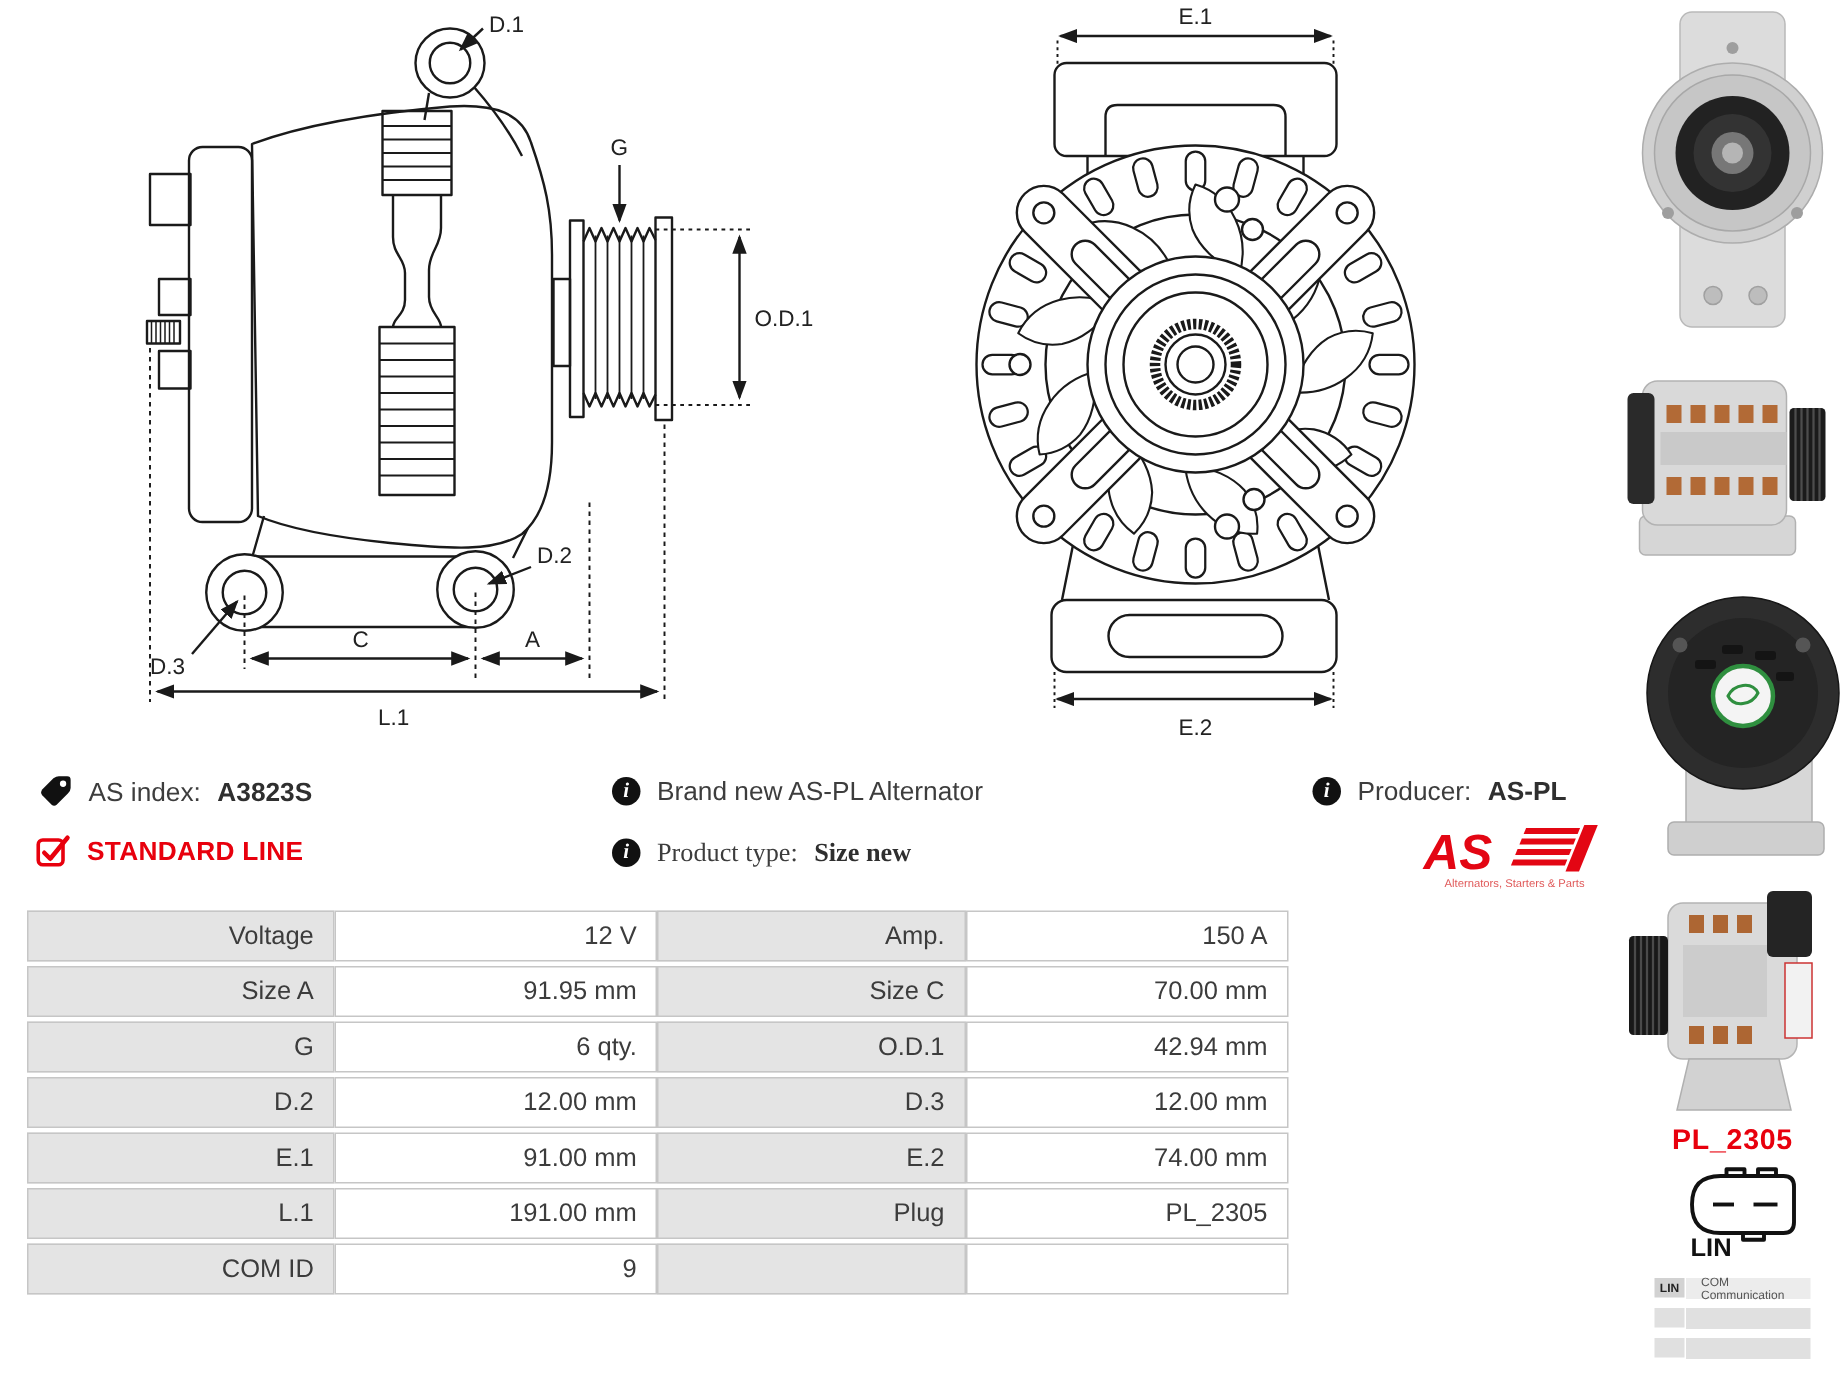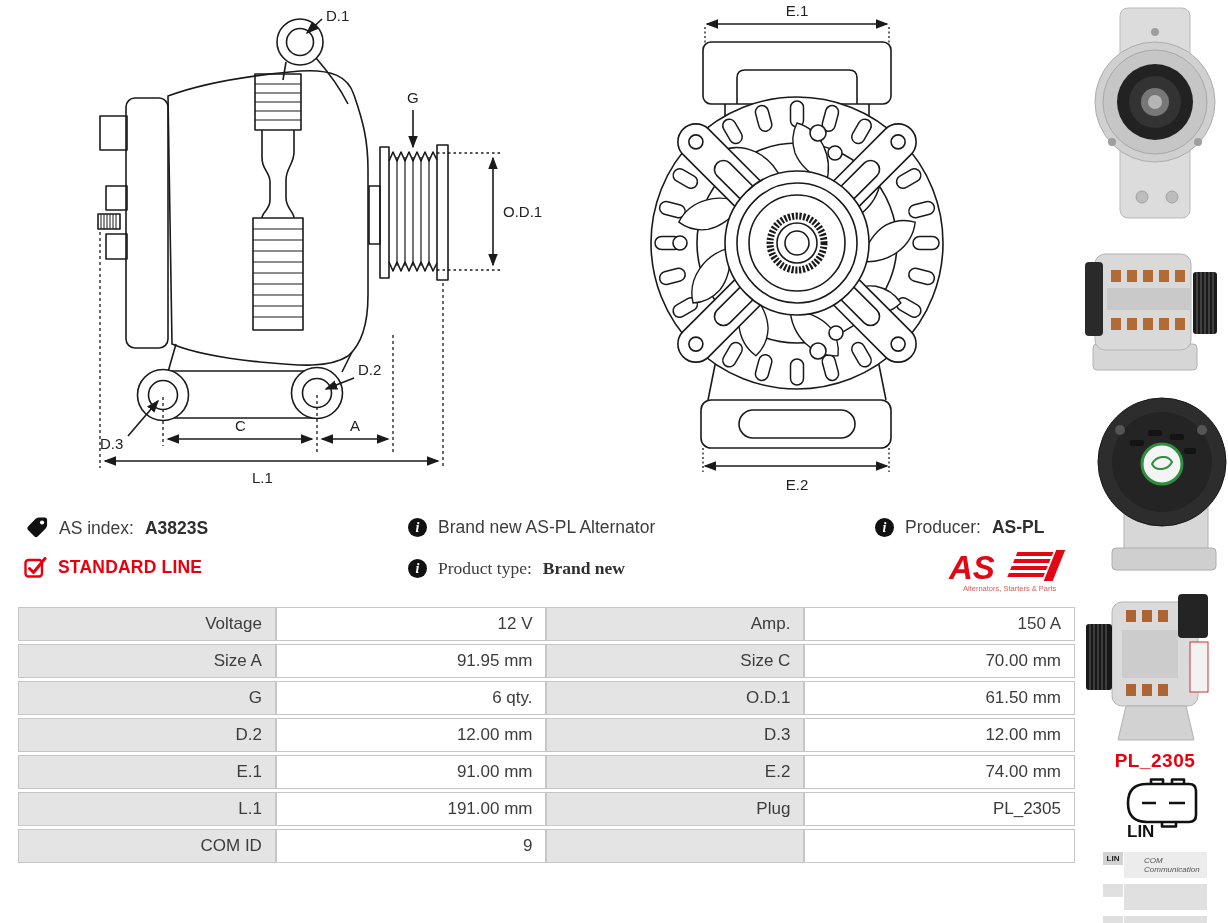--- a/index.html
+++ b/index.html
@@ -10,35 +10,35 @@
   
   .info-item{position:absolute;display:flex;align-items:center;gap:11px;font-size:17.5px;color:#3d3d3d;white-space:nowrap;text-align:center;}
   .info-item b{color:#2f2f2f;}
   .red-line{color:#e8000d;font-weight:bold;letter-spacing:.2px;}
   .info-icon{width:19px;height:19px;border-radius:50%;background:#111;color:#fff;
              display:inline-flex;align-items:center;justify-content:center;flex:0 0 19px;
              font-family:"Liberation Serif",serif;font-style:italic;font-weight:bold;font-size:14px;}
   .info-icon::before{content:"i";}
 
   
-  table.spec{position:absolute;left:18px;top:604px;width:1057px;border-collapse:separate;border-spacing:0 3px;
+  table.spec{position:absolute;left:18px;top:604px;width:841px;border-collapse:separate;border-spacing:0 3px;
              font-size:17px;color:#3c3c3c;table-layout:fixed;}
   table.spec td{border:1px solid #c6c6c6;height:32px;padding:0 13px;text-align:right;overflow:hidden;}
   table.spec td.lab{background:#e4e4e4;}
   table.spec td.val{background:#ffffff;}
 
   
   .plug-code{position:absolute;left:1093px;top:750px;width:124px;text-align:center;
              font-size:19px;font-weight:bold;color:#e8000d;letter-spacing:.5px;}
   .pin-label{position:absolute;left:1127px;top:822px;font-size:17px;font-weight:bold;color:#111;}
   .mini-table{position:absolute;left:1103px;top:852px;width:104px;font-size:8px;}
   .mini-row{display:flex;gap:1px;margin-bottom:6px;}
   .mini-key{width:20px;height:13px;background:#d2d2d2;color:#222;font-weight:bold;
             display:flex;align-items:center;justify-content:center;}
-  .mini-val{flex:1;height:26px;background:#ececec;color:#555;display:flex;align-items:center;padding-left:20px;font-style:italic;}
+  .mini-val{flex:1;height:14px;background:#ececec;color:#555;display:flex;align-items:center;padding-left:10px;}
   .mini-row.blank .mini-key,.mini-row.blank .mini-val{background:#e0e0e0;}
 
   .photo{position:absolute;}
 </style>
 </head>
 <body>
 
 <div class="canvas">
 
   <svg width="1070" height="500" viewBox="0 0 1070 500" style="position:absolute;left:0;top:0;">
@@ -295,21 +295,21 @@
     <svg width="23" height="23" viewBox="0 0 23 23">
       <rect x="1.5" y="4" width="16.5" height="16.5" rx="3" fill="none" stroke="#e8000d" stroke-width="2.4"></rect>
       <path d="M5.5 12.5 L9.5 16.5 L21 2.5" fill="none" stroke="#e8000d" stroke-width="3" stroke-linecap="round" stroke-linejoin="round"></path>
     </svg>
     <span class="red-line">STANDARD LINE</span>
   </div>
 
   <div class="info-item" style="left:408px;top:558px;font-family:Liberation Serif, serif;">
     <span class="info-icon"></span>
     <span>Product type:</span>
-    <b>Brand new</b>
+    <b>Size new</b>
   </div>
 
   <svg style="position:absolute;left:947px;top:548px;" width="126" height="46" viewBox="0 0 126 46">
     <text x="2" y="31" font-size="33" font-weight="bold" font-style="italic" fill="#e30613">AS</text>
     <g transform="skewX(-22)" fill="#e30613">
       <rect x="72" y="4" width="36" height="4"></rect>
       <rect x="72" y="11" width="36" height="4"></rect>
       <rect x="72" y="18" width="36" height="4"></rect>
       <rect x="72" y="25" width="36" height="4"></rect>
       <rect x="110" y="2" width="9" height="31"></rect>
@@ -334,21 +334,21 @@
       <tr>
         <td class="lab">Size A</td>
         <td class="val">91.95 mm</td>
         <td class="lab">Size C</td>
         <td class="val">70.00 mm</td>
       </tr>
       <tr>
         <td class="lab">G</td>
         <td class="val">6 qty.</td>
         <td class="lab">O.D.1</td>
-        <td class="val">61.50 mm</td>
+        <td class="val">42.94 mm</td>
       </tr>
       <tr>
         <td class="lab">D.2</td>
         <td class="val">12.00 mm</td>
         <td class="lab">D.3</td>
         <td class="val">12.00 mm</td>
       </tr>
       <tr>
         <td class="lab">E.1</td>
         <td class="val">91.00 mm</td>

